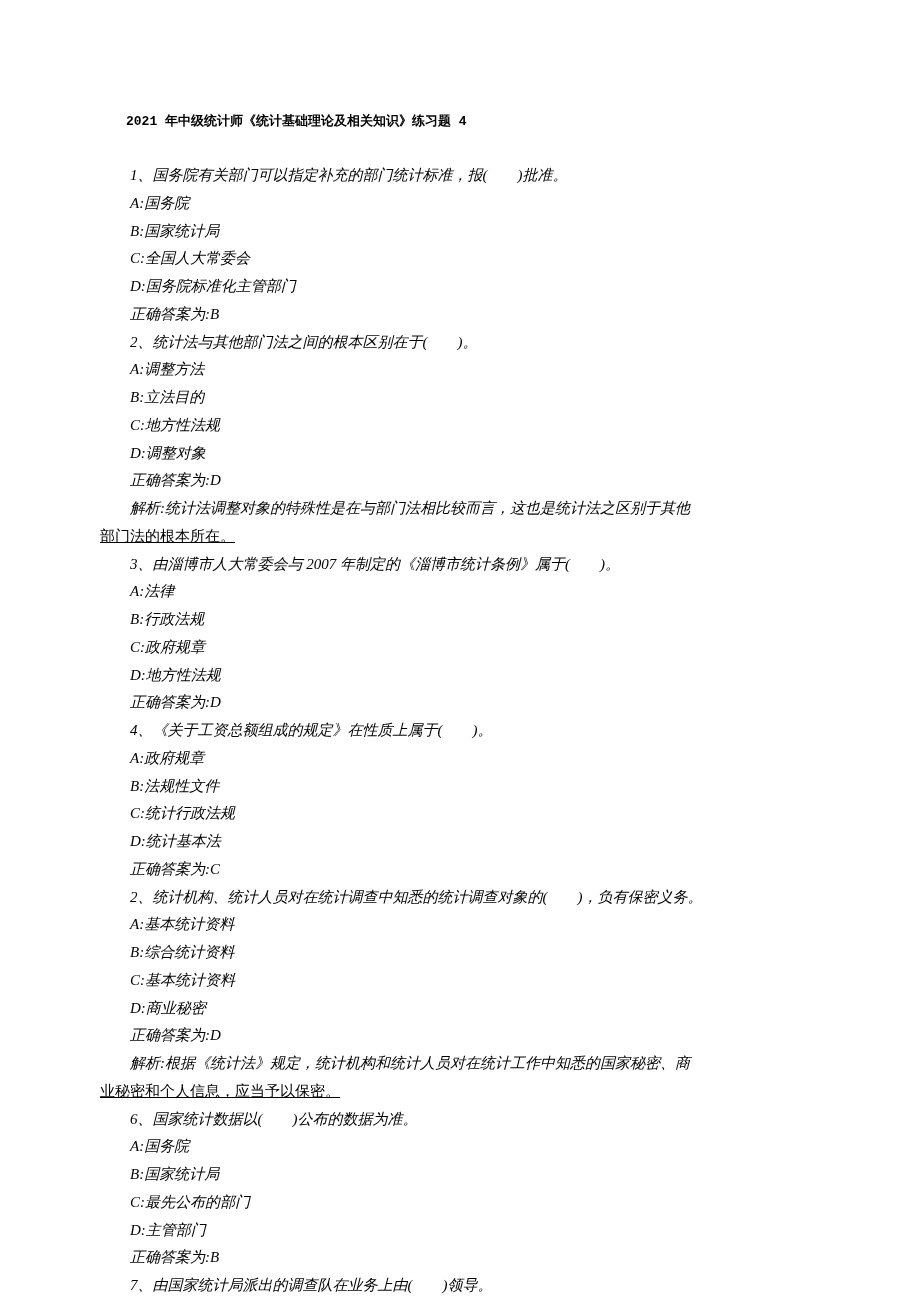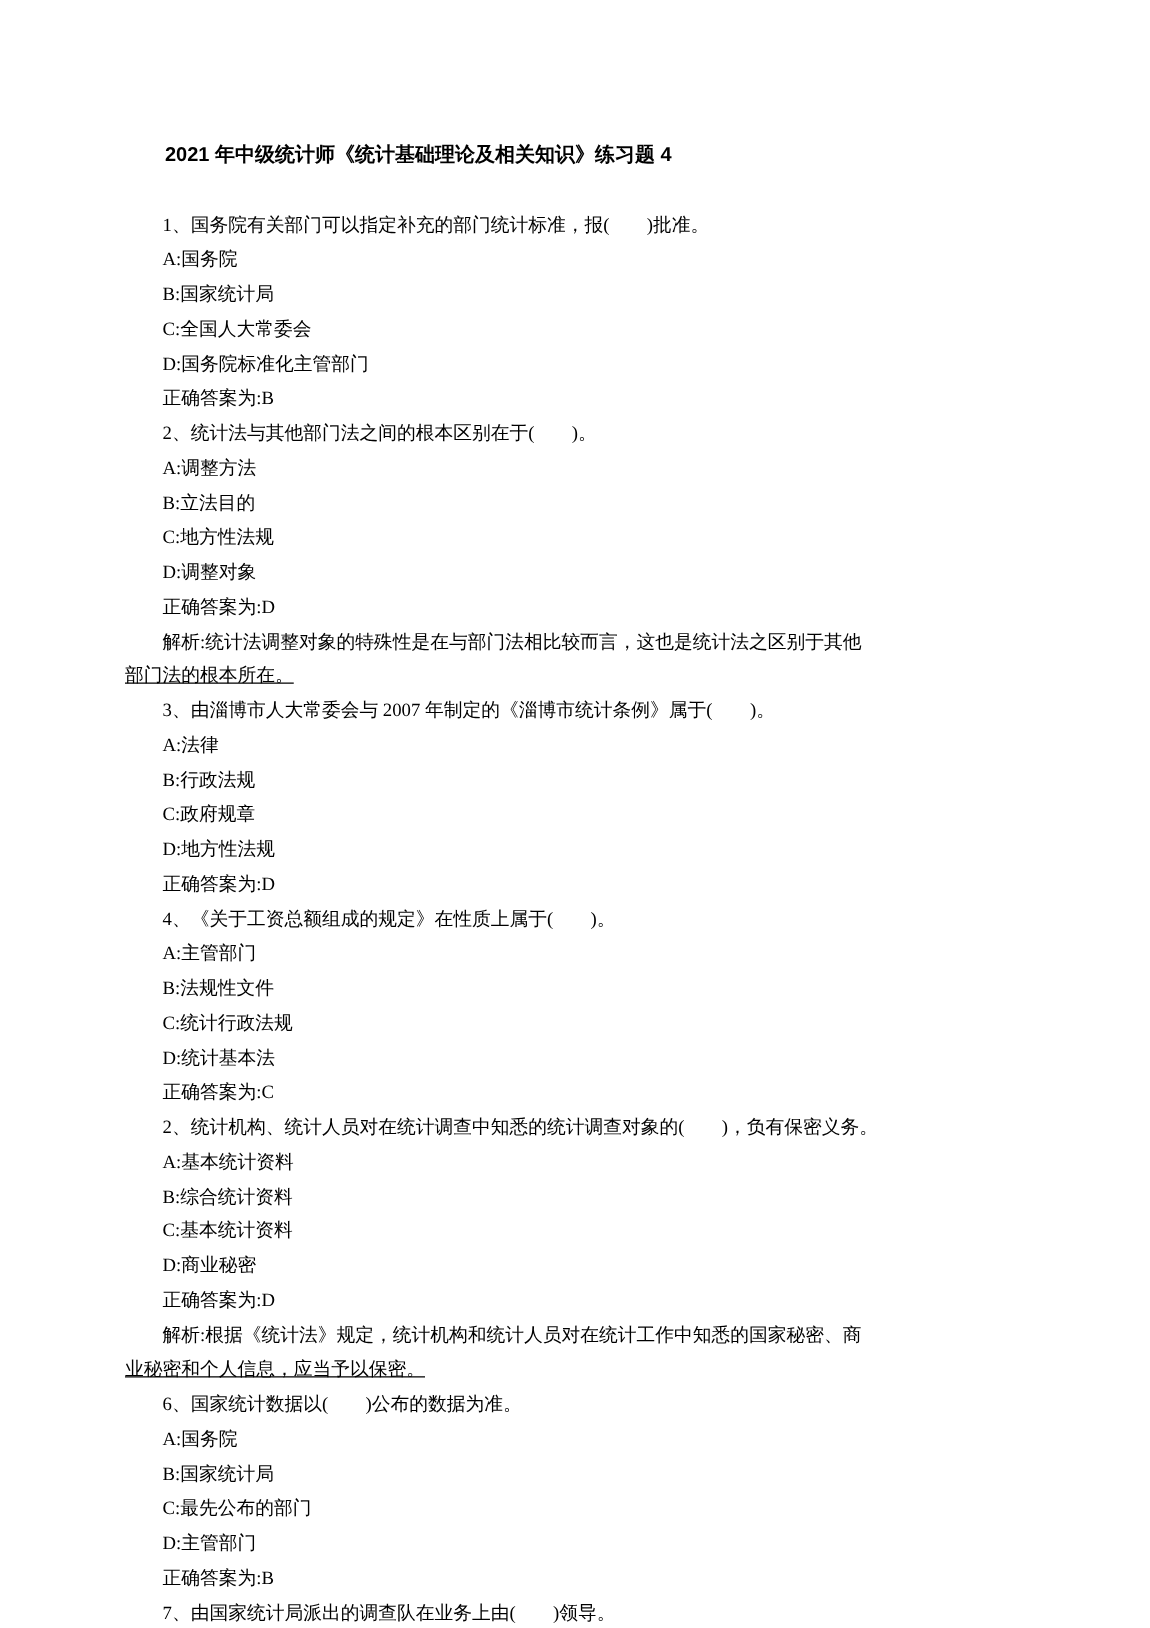--- a/index.html
+++ b/index.html
@@ -10,28 +10,29 @@
     body {
       background: #ffffff;
       font-family: "SimSun", "宋体", serif;
       font-size: 15px;
       line-height: 1.85;
       color: #000000;
       padding: 110px 100px 100px 100px;
       width: 920px;
     }
     .title {
-      font-family: Liberation Sans, sans-serif;
+      font-family: Liberation Mono, monospace;
       font-weight: bold;
       text-indent: 2em;
       margin-bottom: 28px;
-      font-size: 16px;
+      font-size: 13px;
     }
     .line {
       text-indent: 2em;
+      font-style: italic;
     }
     .line-noindent {
       text-indent: 0;
       text-decoration: underline;
     }
   </style>
 </head>
 <body>
 
 <div class="title">2021 年中级统计师《统计基础理论及相关知识》练习题 4</div>
@@ -53,21 +54,21 @@
 <div class="line-noindent">部门法的根本所在。</div>
 
 <div class="line">3、由淄博市人大常委会与 2007 年制定的《淄博市统计条例》属于(　　)。</div>
 <div class="line">A:法律</div>
 <div class="line">B:行政法规</div>
 <div class="line">C:政府规章</div>
 <div class="line">D:地方性法规</div>
 <div class="line">正确答案为:D</div>
 
 <div class="line">4、《关于工资总额组成的规定》在性质上属于(　　)。</div>
-<div class="line">A:主管部门</div>
+<div class="line">A:政府规章</div>
 <div class="line">B:法规性文件</div>
 <div class="line">C:统计行政法规</div>
 <div class="line">D:统计基本法</div>
 <div class="line">正确答案为:C</div>
 
 <div class="line">2、统计机构、统计人员对在统计调查中知悉的统计调查对象的(　　)，负有保密义务。</div>
 <div class="line">A:基本统计资料</div>
 <div class="line">B:综合统计资料</div>
 <div class="line">C:基本统计资料</div>
 <div class="line">D:商业秘密</div>

